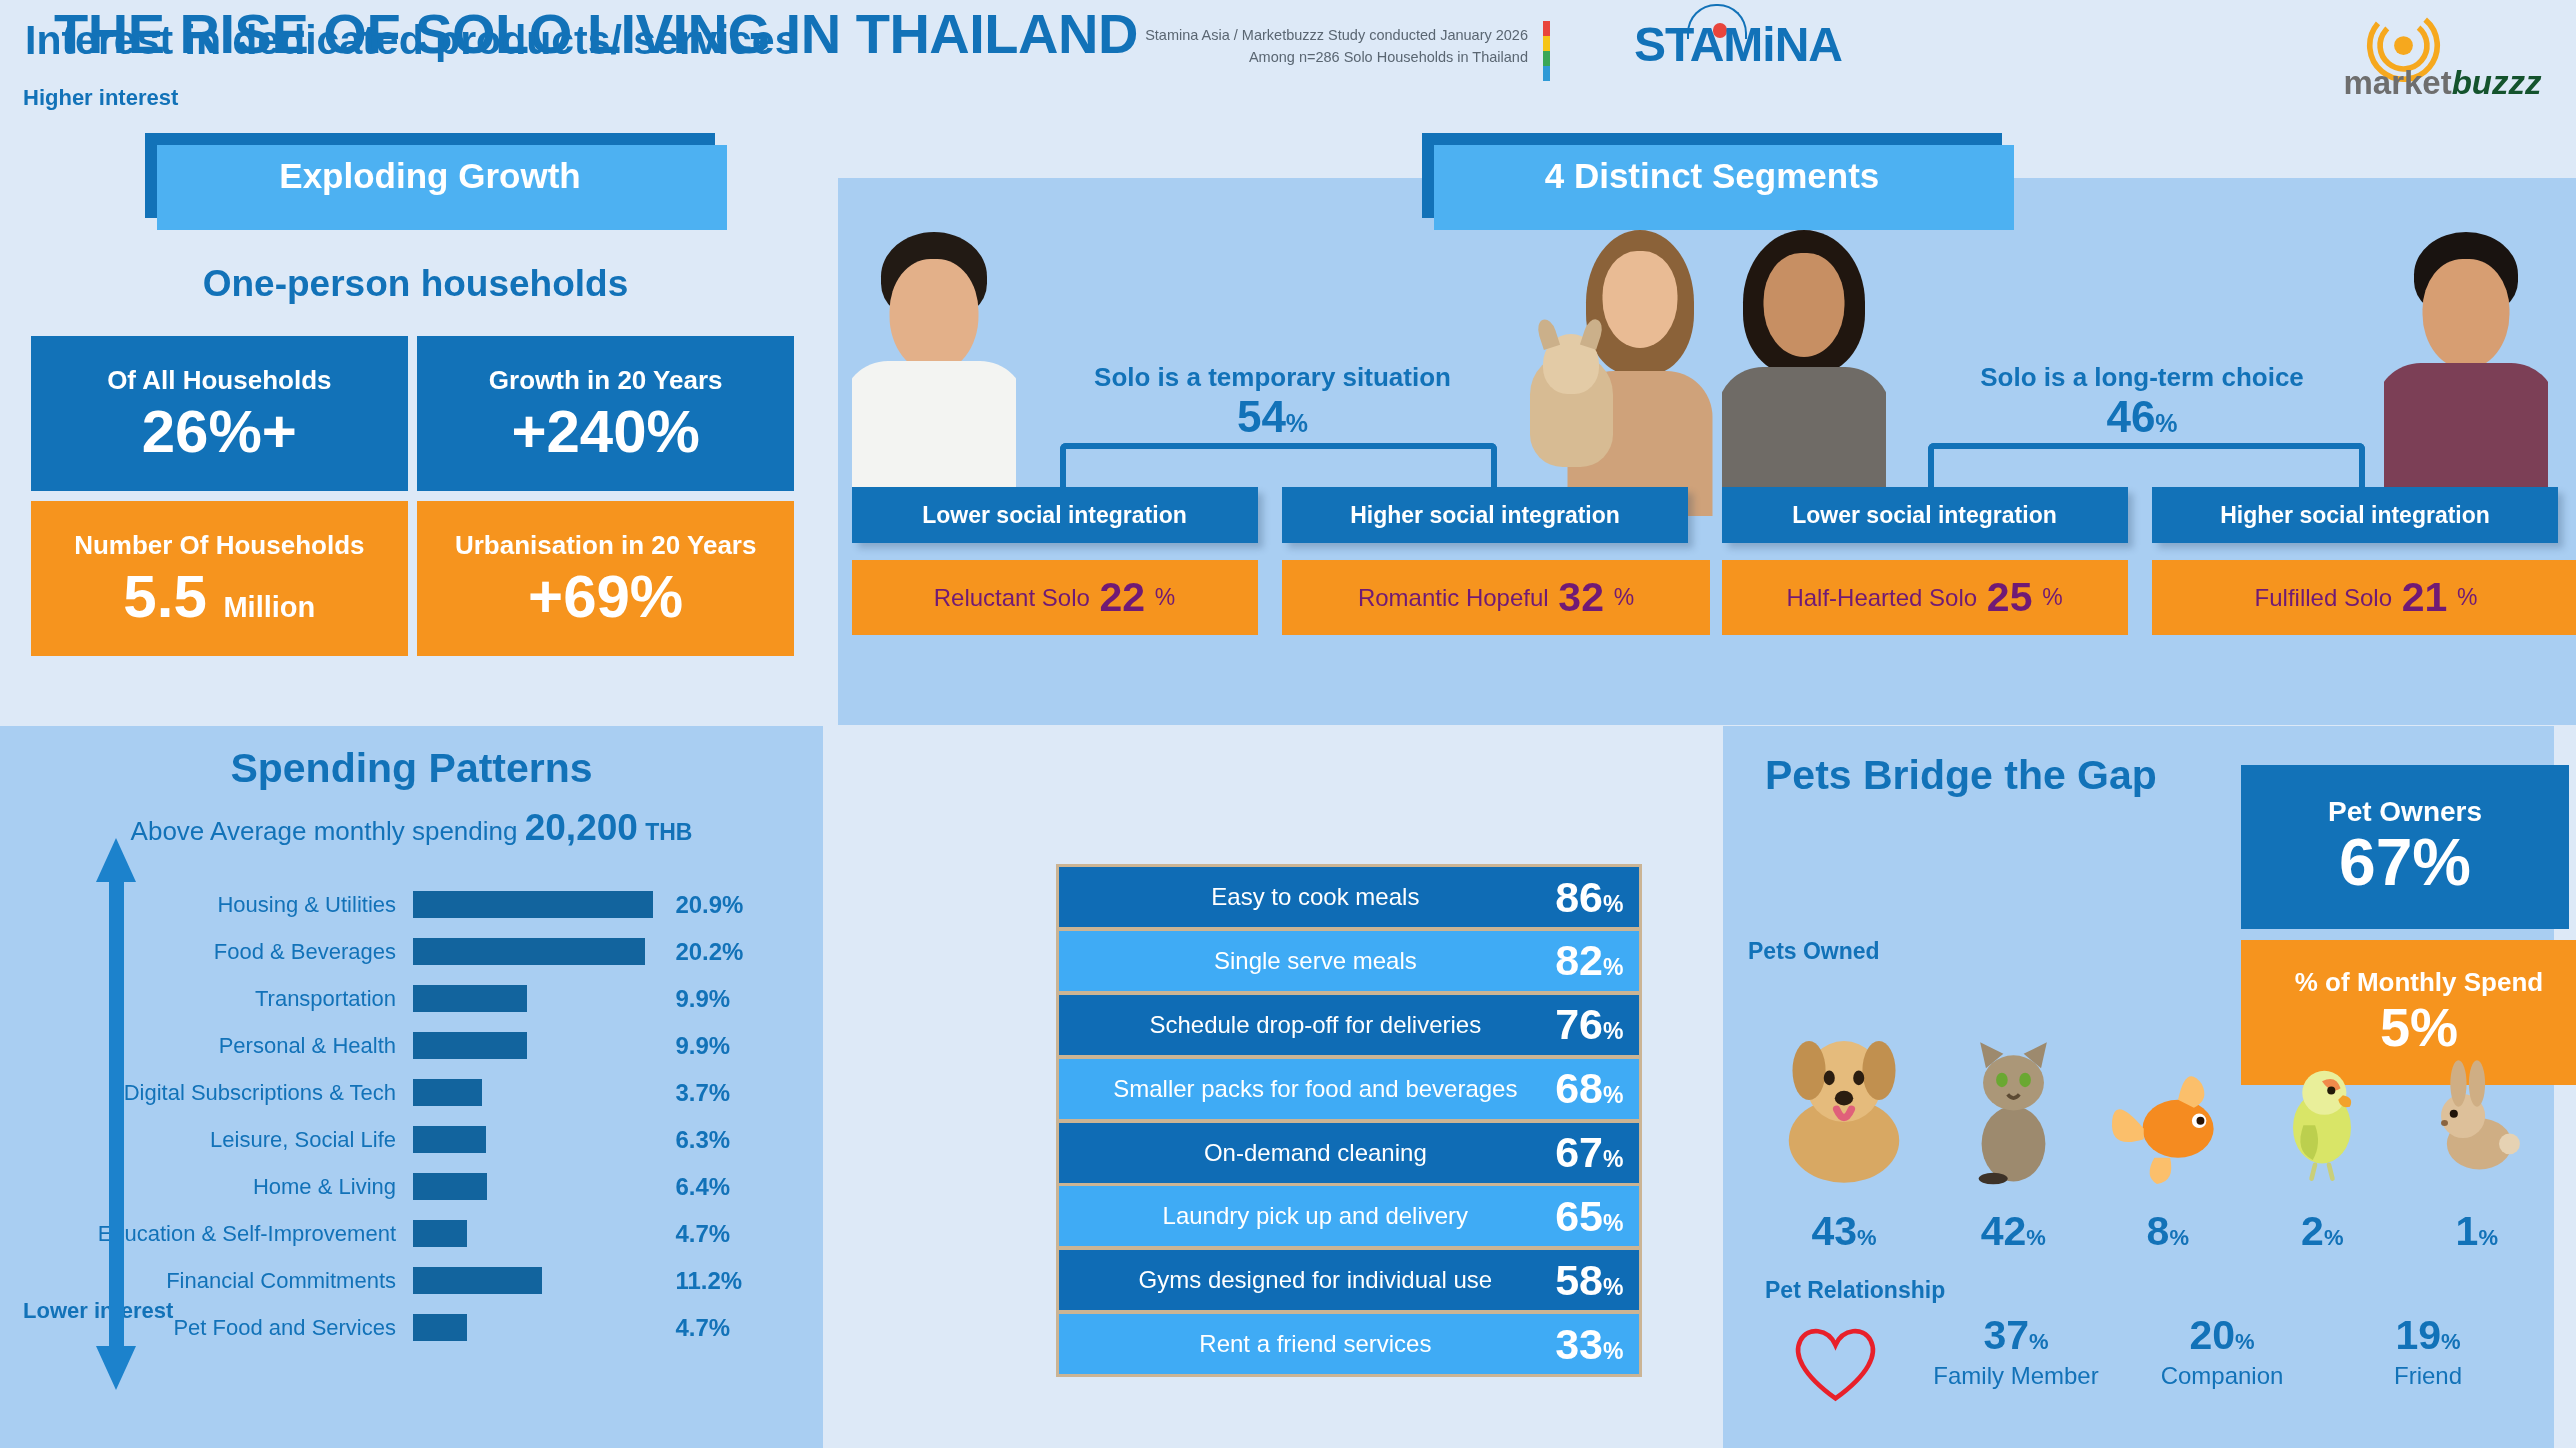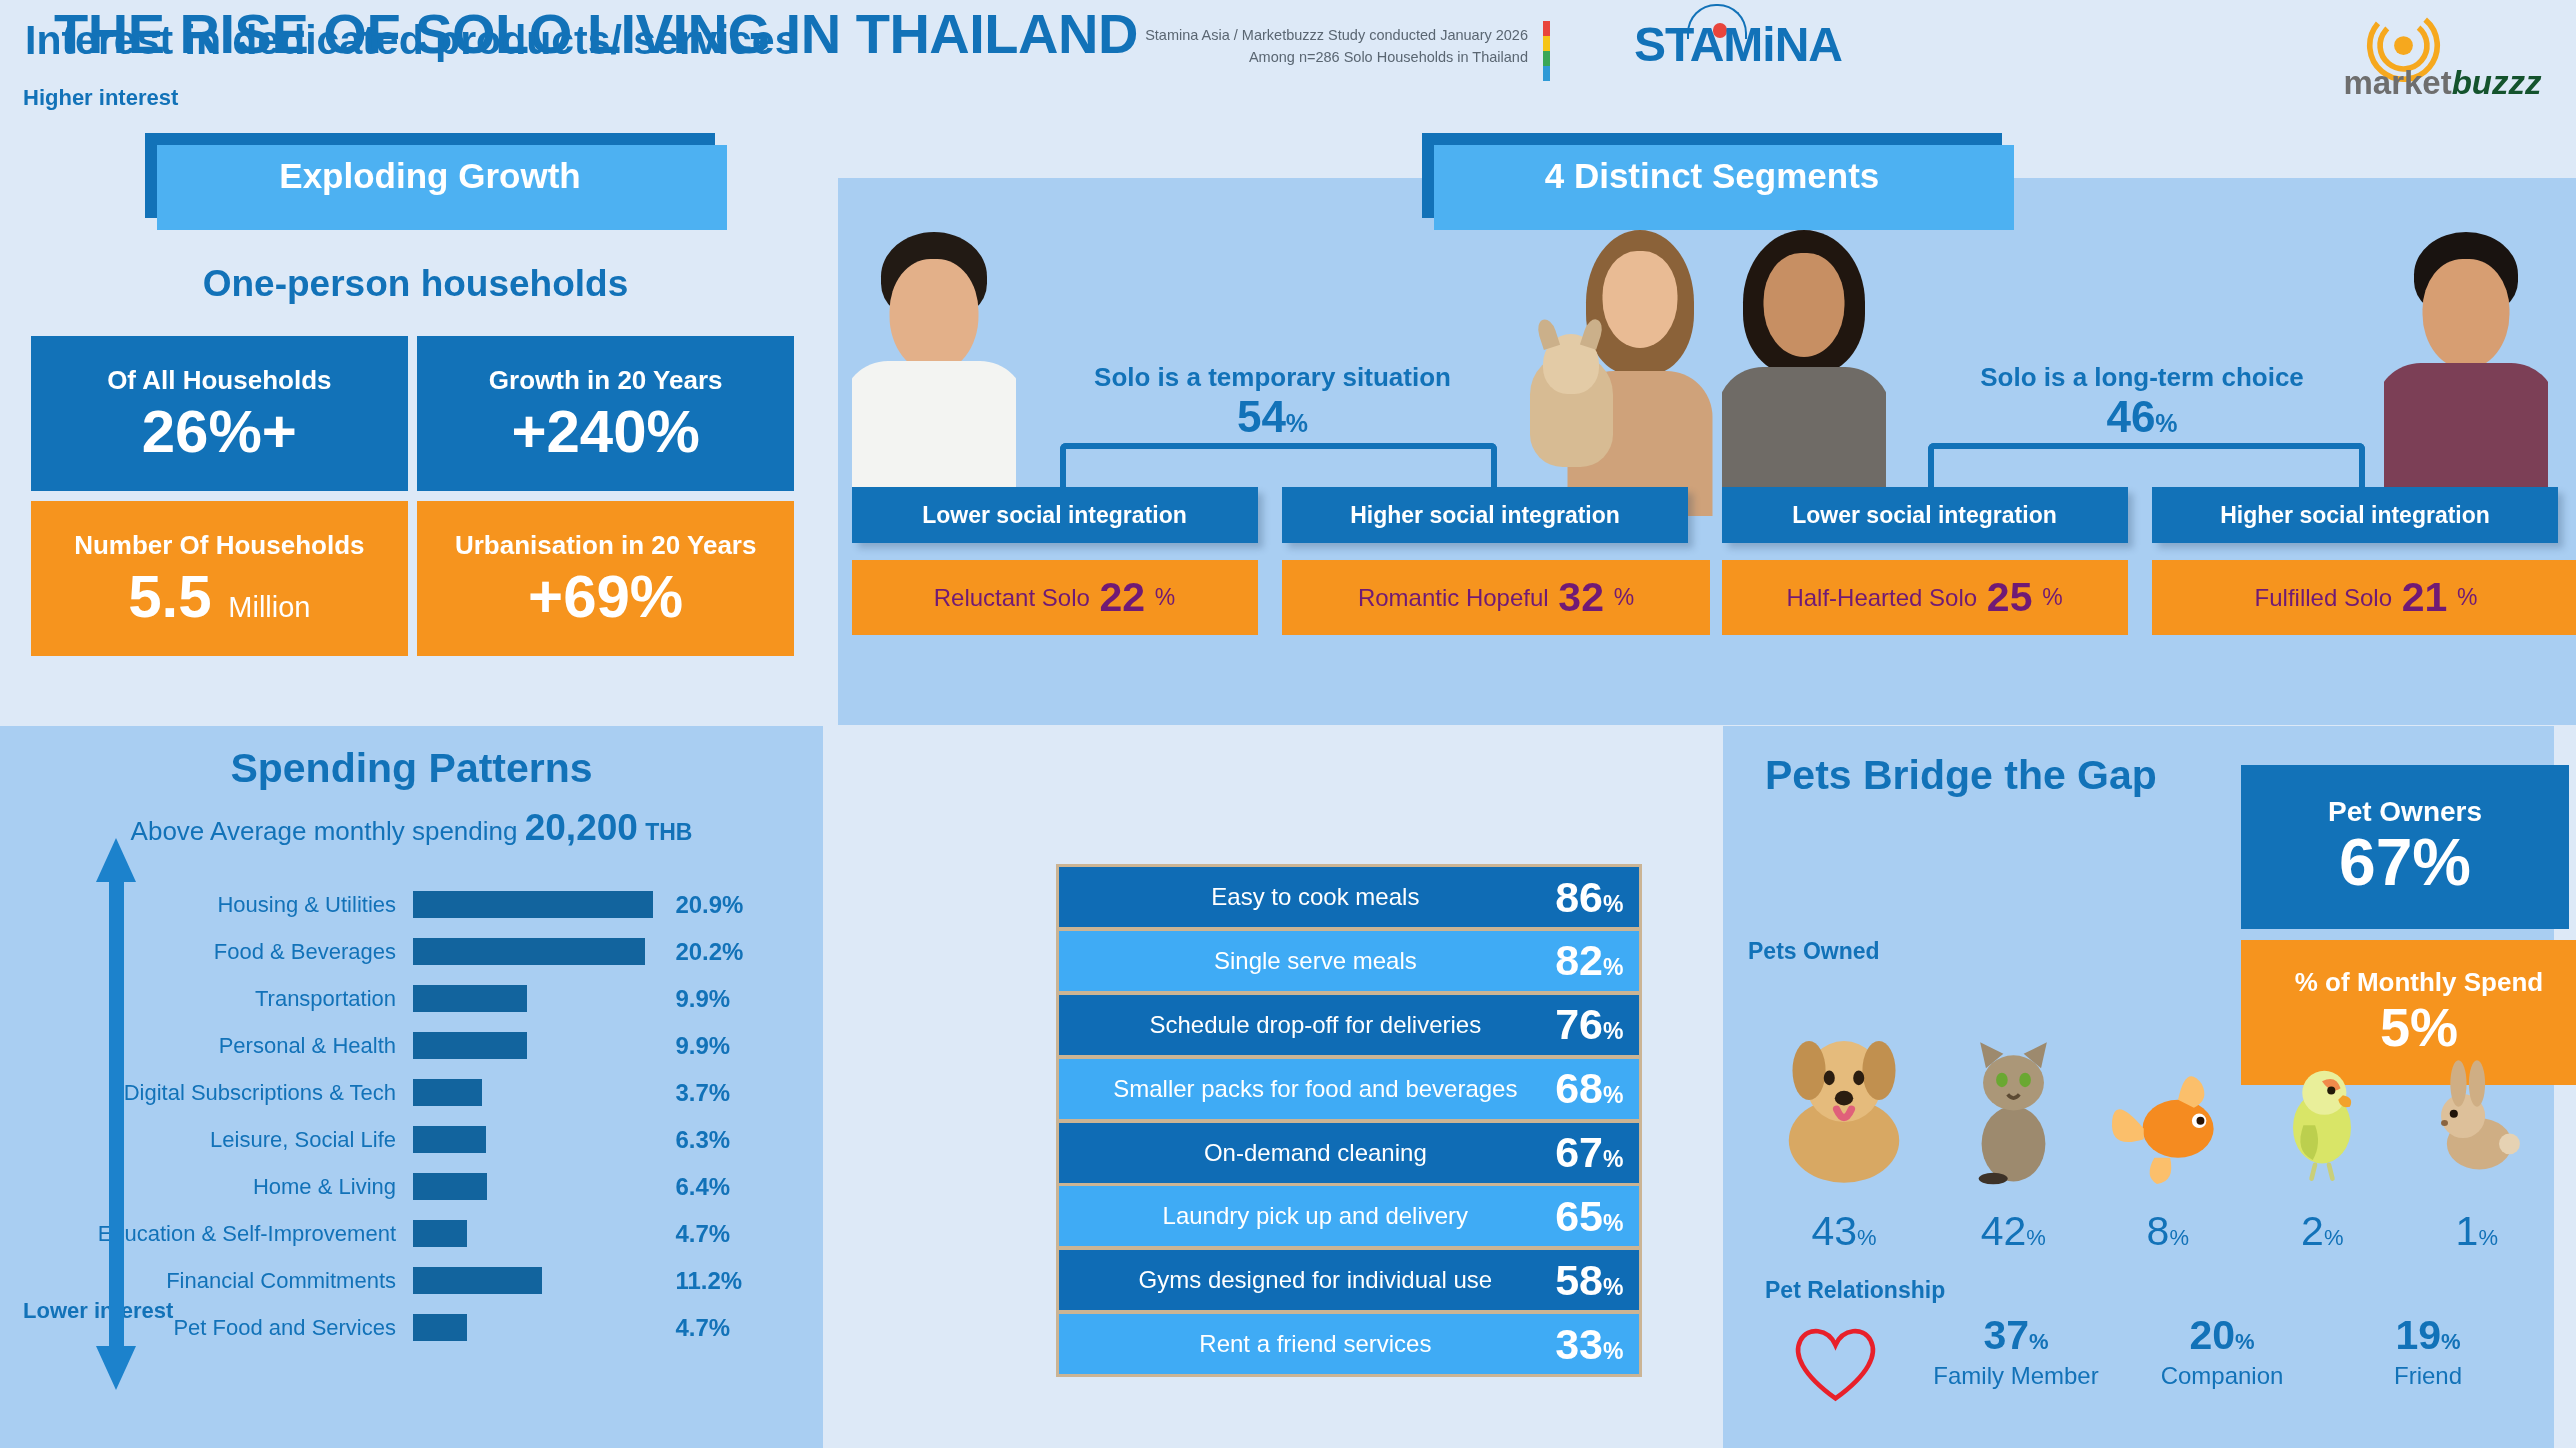--- a/index.html
+++ b/index.html
@@ -73,21 +73,21 @@
   .stat-grid{position:absolute;left:31px;top:336px;width:763px;}
   .stat-row{display:flex;gap:9.7px;margin-bottom:9.7px;}
   .stat-box{
     flex:1;height:155px;display:flex;flex-direction:column;
     align-items:center;justify-content:center;color:#fff;text-align:center;
   }
   .stat-blue{background:#1272b8;}
   .stat-orange{background:#f6941e;}
   .stat-label{font-size:26px;font-weight:bold;margin-bottom:5.8px;}
   .stat-value{font-size:60px;font-weight:bold;line-height:1;}
-  .stat-value .unit{font-size:29px;font-weight:normal;}
+  .stat-value .unit{font-size:29px;font-weight:bold;}
 
   
   .seg-half{position:absolute;top:178px;height:547px;}
   .seg-left{left:838px;width:869px;}
   .seg-right{left:1708px;width:868px;}
   .seg-caption{
     position:absolute;top:184px;width:100%;text-align:center;
     font-size:26px;font-weight:bold;color:#1272b8;
   }
   .seg-pct{
@@ -177,21 +177,21 @@
     position:absolute;left:518px;top:214px;width:356px;height:145px;background:#f6941e;
     display:flex;flex-direction:column;align-items:center;justify-content:center;color:#fff;
   }
   .pet-spend-box .lbl{font-size:26px;font-weight:bold;}
   .pet-spend-box .val{font-size:54px;font-weight:bold;line-height:1.1;}
   .pets-owned-lbl{position:absolute;left:25px;top:212px;font-size:23px;font-weight:bold;color:#1272b8;}
   .pet-row{position:absolute;left:29px;top:259px;width:802px;height:270px;
     display:flex;align-items:flex-end;}
   .pet-cell{flex:1;display:flex;flex-direction:column;align-items:center;}
   .pet-art{position:relative;}
-  .pet-pct{font-size:41px;font-weight:normal;color:#1272b8;margin-top:11.6px;}
+  .pet-pct{font-size:41px;font-weight:bold;color:#1272b8;margin-top:11.6px;}
   .pet-pct .sm{font-size:22px;}
   .pet-rel-lbl{position:absolute;left:42px;top:551px;font-size:23px;font-weight:bold;color:#1272b8;}
   .rel-row{position:absolute;left:35px;top:587px;width:773px;display:flex;align-items:flex-start;}
   .rel-heart{width:155px;display:flex;justify-content:center;padding-top:7.7px;}
   .rel-cell{flex:1;text-align:center;}
   .rel-num{font-size:41px;font-weight:bold;color:#1272b8;line-height:1.1;}
   .rel-num .sm{font-size:22px;}
   .rel-name{font-size:24px;color:#1272b8;margin-top:3.9px;}
 </style>
 </head>

